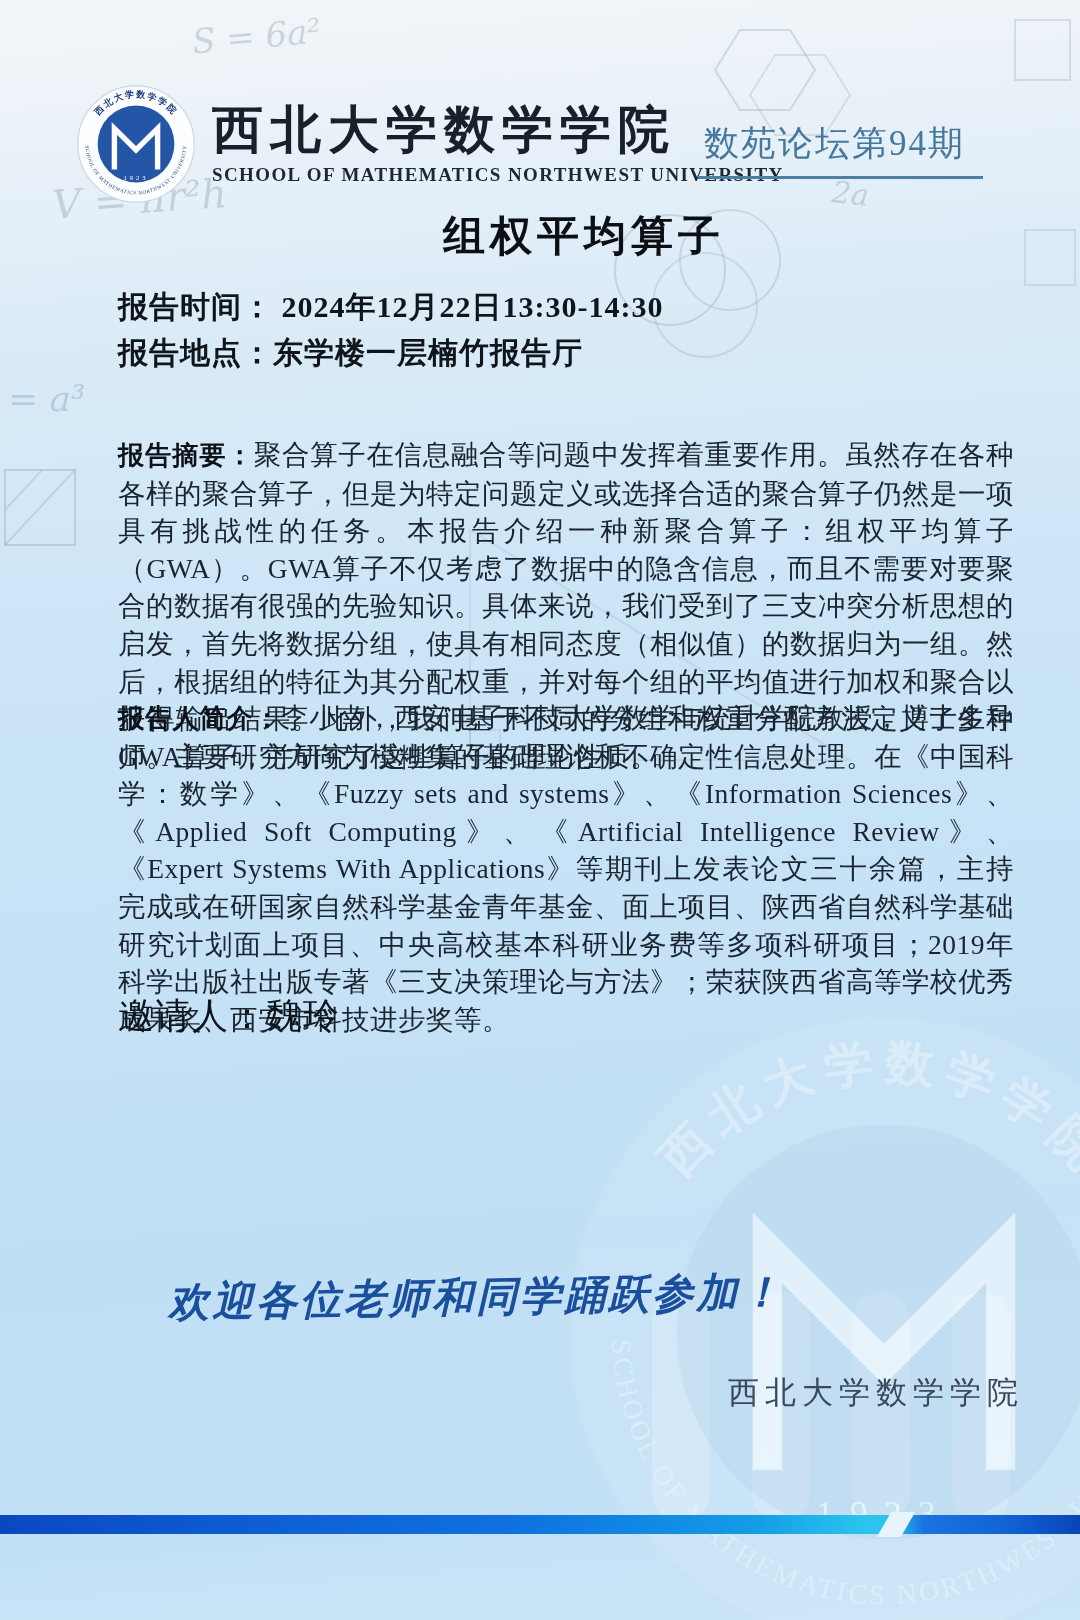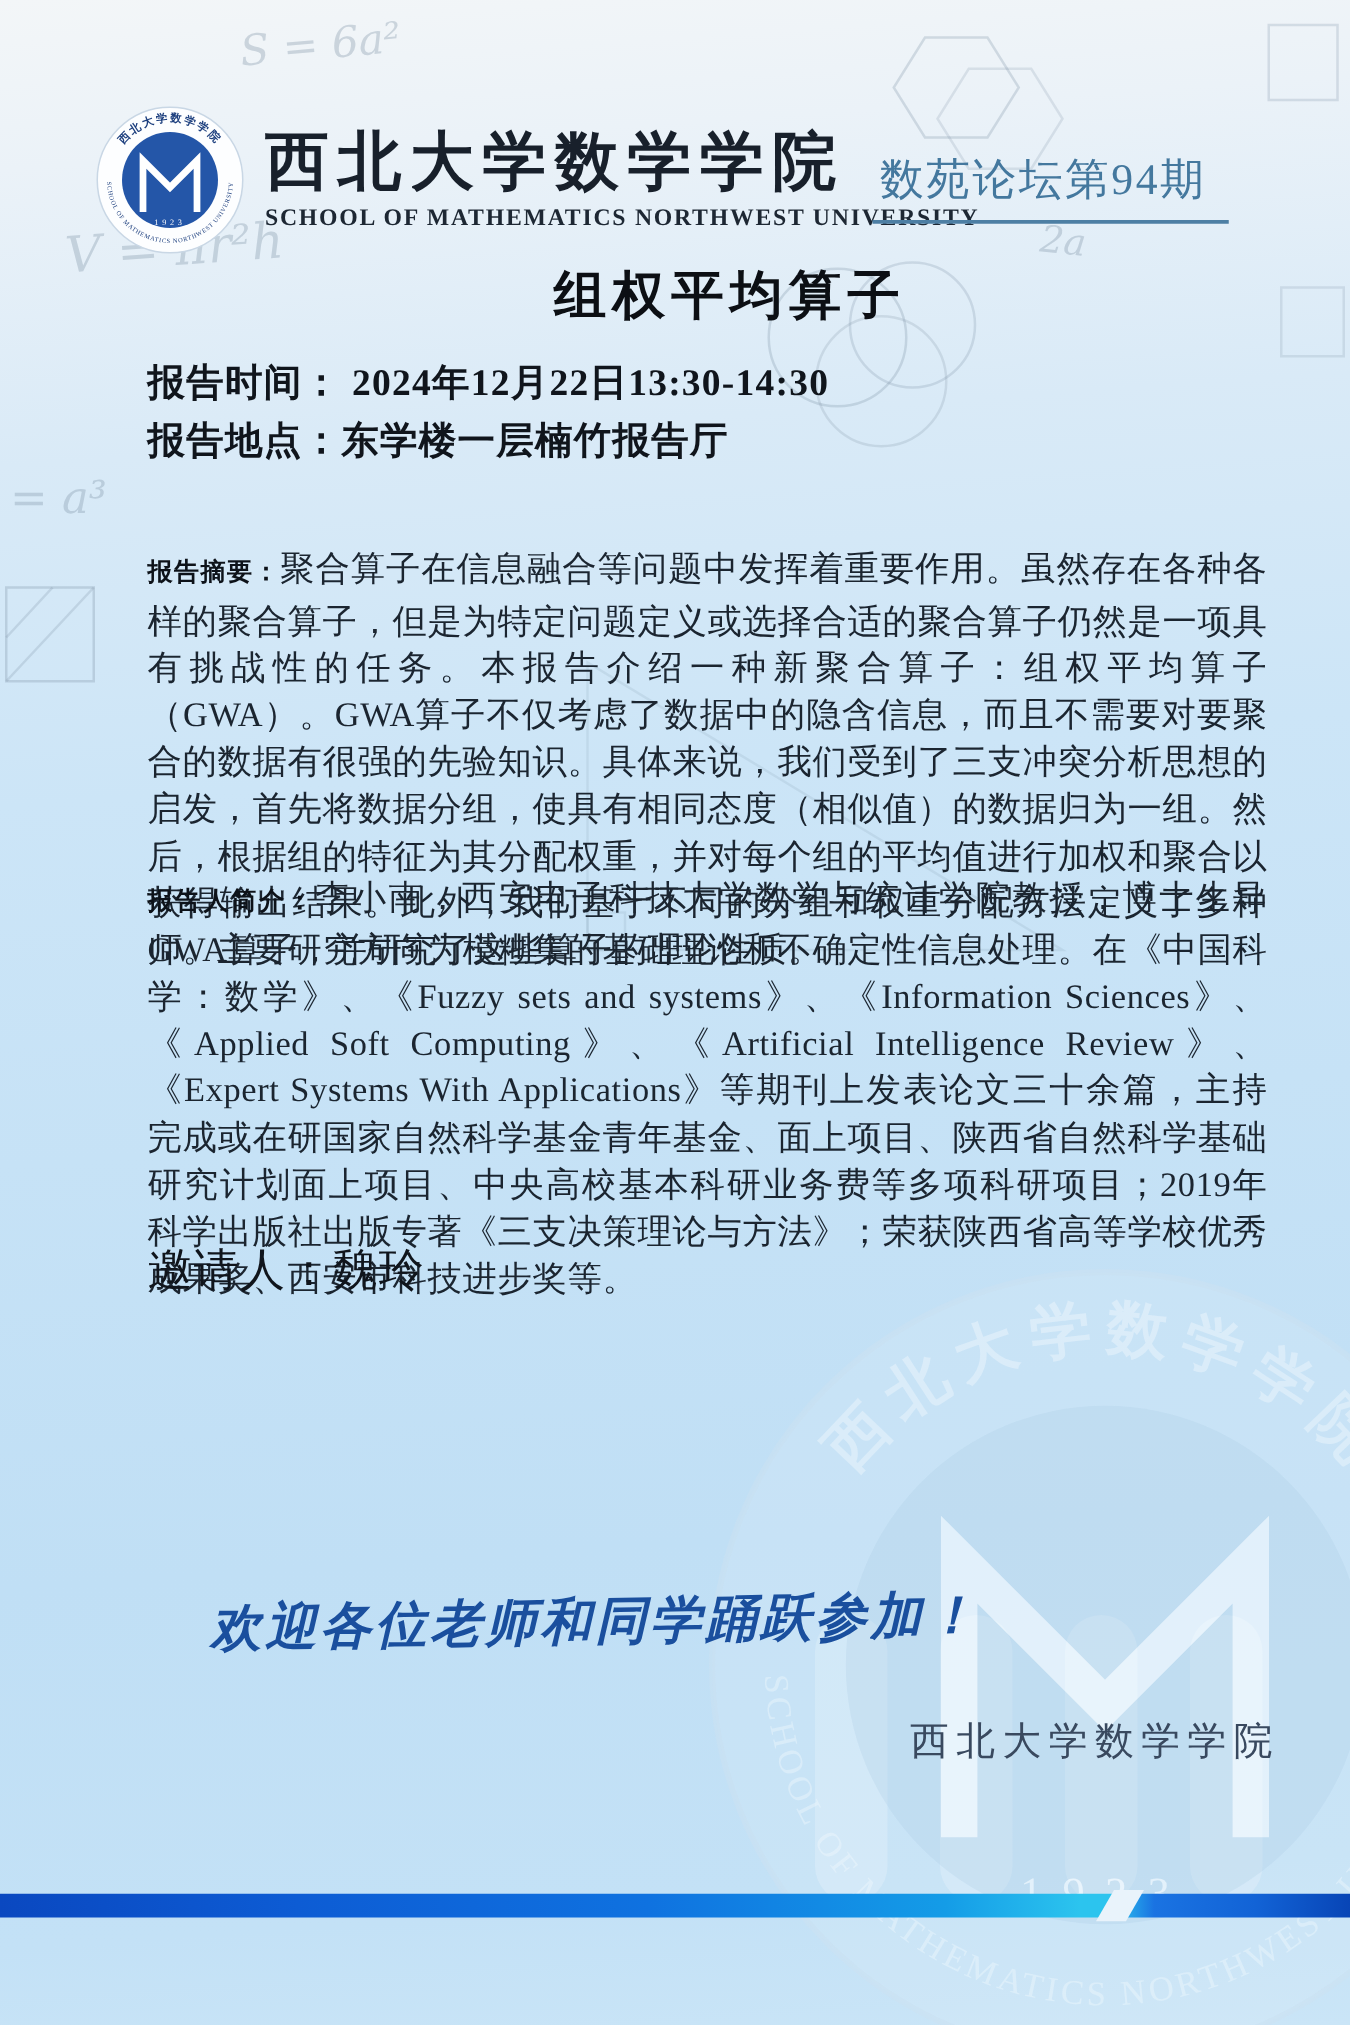--- a/index.html
+++ b/index.html
@@ -43,21 +43,21 @@
     text-align:center;font-size:42px;font-weight:bold;color:#0c0f14;letter-spacing:5px;padding-left:44px;
   }
   .info{position:absolute;left:118px;top:284px;}
   .info-line{font-size:30px;font-weight:bold;color:#10151c;line-height:46px;letter-spacing:1px;}
   
   .para{
     position:absolute;left:118px;width:896px;
     font-size:27.5px;line-height:37.6px;color:#1b2530;
     text-align:justify;letter-spacing:.5px;
   }
-  .para b{font-size:20px;color:#0d1219;letter-spacing:1px;}
+  .para b{font-size:26px;color:#0d1219;letter-spacing:1px;}
   .abstract{top:436px;}
   .bio{top:699px;}
   .inviter{
     position:absolute;left:118px;top:992px;
     font-size:36px;font-weight:normal;color:#10151c;letter-spacing:1px;
   }
   
   .welcome{
     position:absolute;left:168px;top:1270px;
     font-size:41px;font-weight:bold;font-style:italic;

